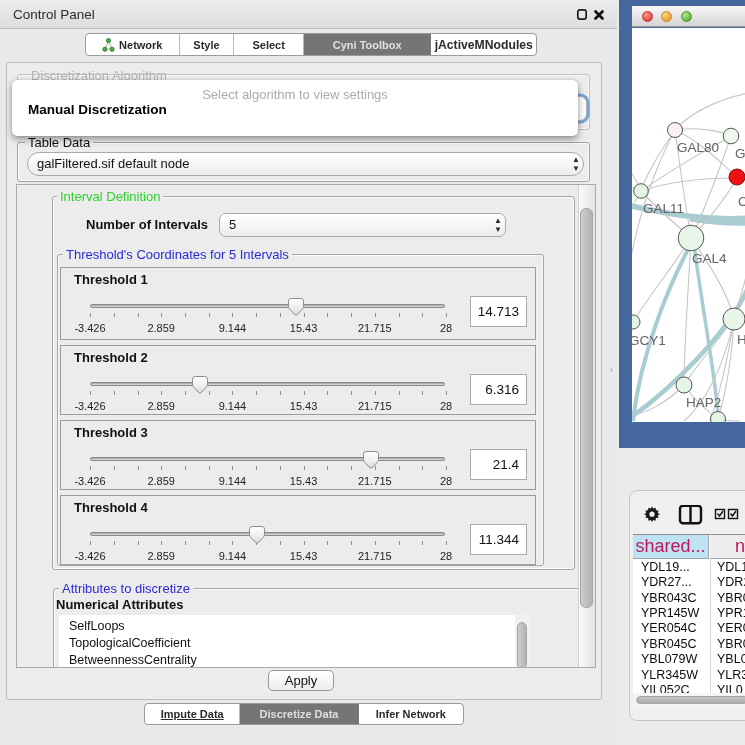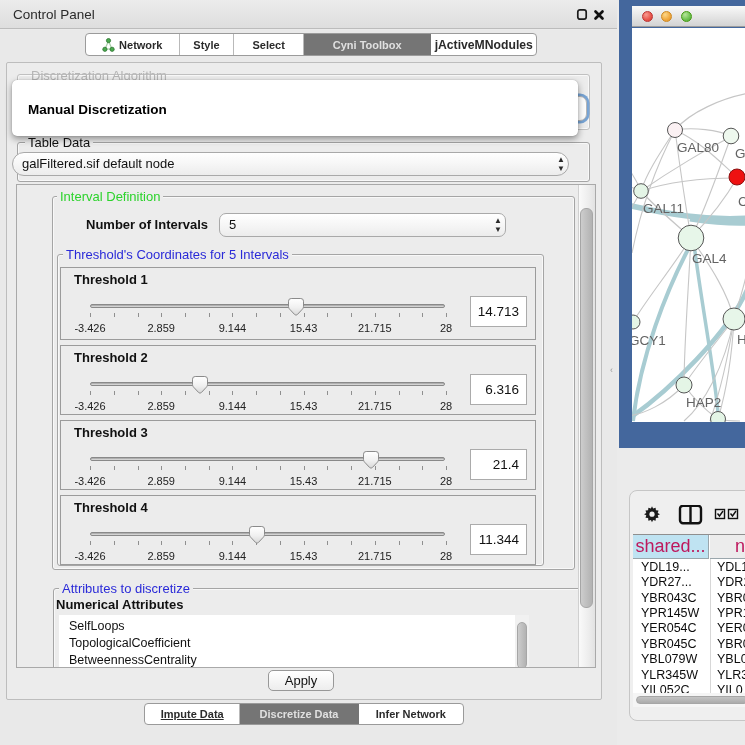--- a/index.html
+++ b/index.html
@@ -82,21 +82,21 @@
       <div class="tab" style="width:70px;">Select</div>
       <div class="tab sel" style="width:128px;">Cyni Toolbox</div>
       <div class="tab" style="width:105px;font-size:12.2px;">jActiveMNodules</div>
     </div>
     <div id="outer"></div>
     <div class="group" style="left:17px;top:74px;width:573px;height:56px;background:#ececec;border-color:#c0c0c0;"></div>
     <div class="gttl" style="left:28px;top:68px;color:#b5b5b5;background:transparent;z-index:4;">Discretization Algorithm</div>
     <div class="abs" style="left:22px;top:96px;width:565px;height:25px;border-radius:7px;background:#fdfdfd;border:1px solid #b5b5b5;box-shadow:0 0 0 2.5px rgba(90,145,205,.8);z-index:6;"></div>
     <div class="group" style="left:17px;top:142px;width:573px;height:40px;"></div>
     <div class="gttl" style="left:25px;top:135px;color:#111;">Table Data</div>
-    <div class="combo" style="left:12px;top:152px;width:557px;border-radius:12px;">galFiltered.sif default node<div class="spn" style="left:541px;">▲<br>▼</div></div>
+    <div class="combo" style="left:27px;top:152px;width:557px;border-radius:12px;">galFiltered.sif default node<div class="spn" style="left:541px;">▲<br>▼</div></div>
     <div class="abs" style="left:16px;top:184px;width:580px;height:484px;border:1px solid #a9a9a9;background:#ececec;overflow:hidden;">
       <div class="group" style="left:35px;top:11px;width:523px;height:374px;"></div>
       <div class="gttl" style="left:40px;top:4px;color:#2cd32c;">Interval Definition</div>
       <div class="abs" style="left:69px;top:32px;font-size:13px;font-weight:bold;color:#111;">Number of Intervals</div>
       <div class="combo" style="left:202px;top:28px;width:287px;">5<div class="spn" style="left:271px;">▲<br>▼</div></div>
       <div class="group" style="left:40px;top:69px;width:487px;height:312px;"></div>
       <div class="gttl" style="left:46px;top:62px;color:#2a2ad8;">Threshold's Coordinates for 5 Intervals</div>
       <div class="tbox" style="left:43px;top:82px;width:476px;height:73px;">
         <div class="tttl">Threshold 1</div>
         <div class="track" style="left:29px;top:36px;width:355px;"></div>
@@ -256,20 +256,21 @@
       <div class="abs" style="left:561px;top:0px;width:17px;height:482px;background:linear-gradient(90deg,#fafafa,#ededed 60%,#e2e2e2);border-left:1px solid #d0d0d0;"></div>
       <div class="sbthumb" style="left:563px;top:23px;width:13px;height:400px;"></div>
     </div>
     <div id="applybtn">Apply</div>
     <div id="btabs">
       <div class="tab" style="width:96px;text-decoration:underline;">Impute Data</div>
       <div class="tab sel" style="width:119px;">Discretize Data</div>
       <div class="tab" style="width:105px;">Infer Network</div>
     </div>
     <div id="popup">
+      <div class="p1">Select algorithm to view settings</div>
       <div class="p2">Manual Discretization</div>
     </div>
     <div class="abs" style="left:610px;top:365px;width:7px;height:10px;font-size:9px;color:#9a9a9a;">‹</div>
     <div id="netframe"></div>
     <div id="nettitle"></div>
     <div class="tl" style="left:641.5px;background:radial-gradient(circle at 35% 30%, #f89a90, #e8544a 60%, #c93a32);border:0.5px solid #b33;"></div>
     <div class="tl" style="left:661.0px;background:radial-gradient(circle at 35% 30%, #fcd789, #f0a73c 60%, #d98f2b);border:0.5px solid #c82;"></div>
     <div class="tl" style="left:680.5px;background:radial-gradient(circle at 35% 30%, #b6e59a, #6cc04e 60%, #4da339);border:0.5px solid #491;"></div>
     <div id="netcanvas"><svg width="113" height="394" viewBox="0 0 113 394">
         <path d="M-5,177 C35,186 75,193 118,190" stroke="#a8ccd2" stroke-width="5.5" fill="none"></path>

